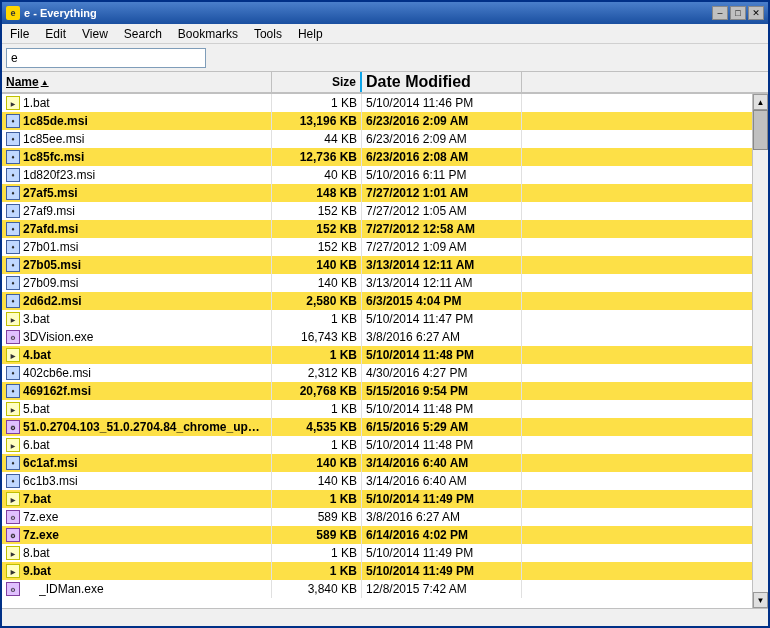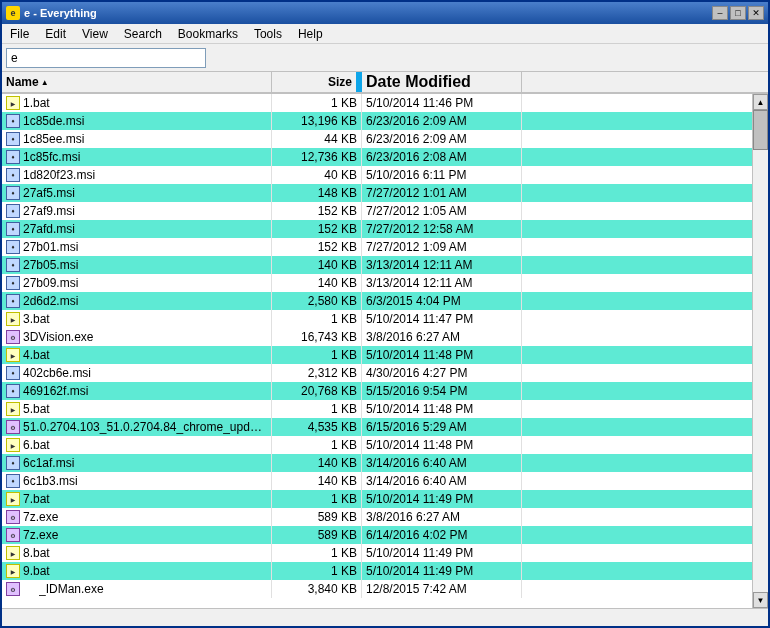--- a/index.html
+++ b/index.html
@@ -116,26 +116,27 @@
       min-width: 270px;
       padding: 2px 4px;
       border-right: 1px solid #c0c0c0;
       font-weight: bold;
       font-size: 12px;
       cursor: pointer;
       display: flex;
       align-items: center;
       gap: 2px;
       height: 100%;
+      text-decoration: underline;
     }
     .col-size {
       width: 90px;
       min-width: 90px;
       padding: 2px 4px;
-      border-right: 6px solid #0ea5e9;
+      border-right: 2px solid #0ea5e9;
       font-weight: bold;
       font-size: 12px;
       text-align: right;
       height: 100%;
       display: flex;
       align-items: center;
       justify-content: flex-end;
     }
     .col-date {
       width: 160px;
@@ -161,21 +162,21 @@
       overflow-x: hidden;
     }
     .file-row {
       display: flex;
       align-items: center;
       height: 18px;
       border-bottom: none;
       cursor: default;
     }
     .file-row.even { background: #ffffff; }
-    .file-row.odd { background: #5eead4; }
+    .file-row.odd { background: #fde047; font-weight: bold; }
     .cell {
       padding: 1px 4px;
       font-size: 12px;
       overflow: hidden;
       text-overflow: ellipsis;
       white-space: nowrap;
       height: 100%;
       display: flex;
       align-items: center;
     }

